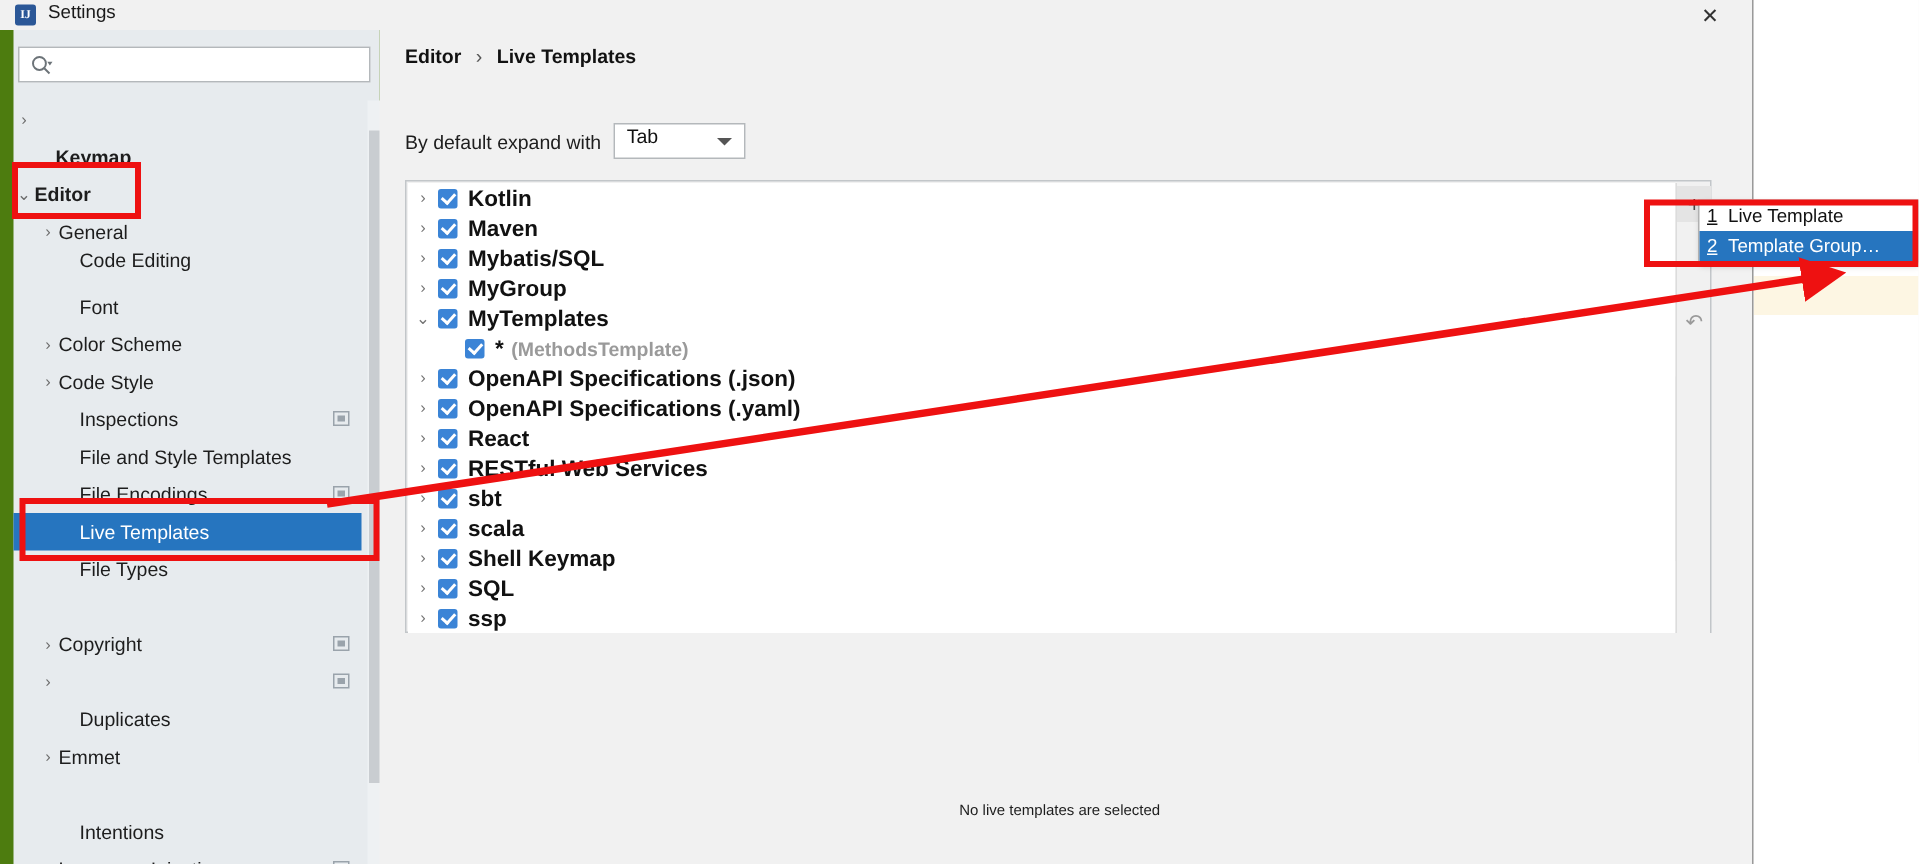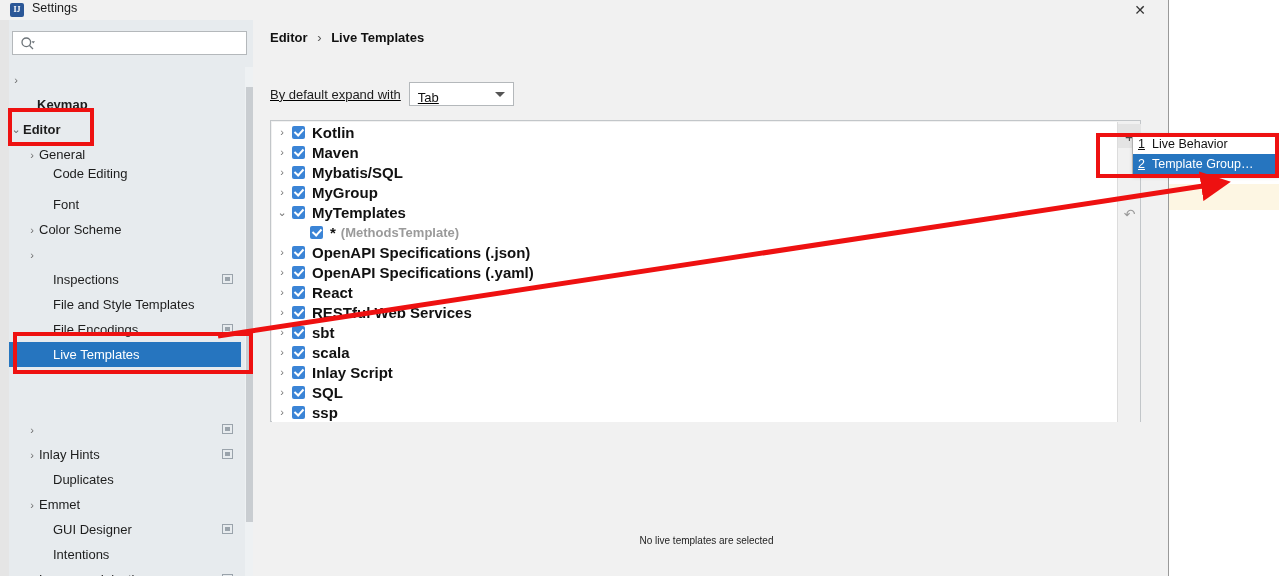--- a/index.html
+++ b/index.html
@@ -25,21 +25,21 @@
     background: #f2f2f2; border-right: 1px solid #9a9a9a;
   }
   .bg-notif-strip {
     position: absolute; left: 1169px; top: 184px; width: 110px; height: 26px;
     background: #fdf6e3;
   }
 
   
   .dialog {
     position: absolute; left: 0; top: 0; width: 1160px; height: 576px;
-    background: #e5e5e5;
+    background: #4d7c0f;
     border-right: 1px solid #8a8a8a;
   }
   .titlebar {
     position: absolute; left: 0; top: 0; width: 1160px; height: 20px;
     background: #f1f1f1;
   }
   .title-icon {
     position: absolute; left: 10px; top: 3px; width: 14px; height: 14px;
     background: #2b5797; border-radius: 2px;
     display: flex; align-items: center; justify-content: center;
@@ -113,27 +113,27 @@
     background: #f1f1f1;
   }
   .breadcrumb {
     position: absolute; left: 17px; top: 10px;
     font-size: 13px; font-weight: bold; color: #111;
   }
   .breadcrumb .sep { font-weight: normal; color: #555; padding: 0 6px; }
 
   .expand-row {
     position: absolute; left: 17px; top: 62px;
-    display: flex; align-items: center; text-decoration: underline;
+    display: flex; align-items: center;
   }
   .expand-label { font-size: 13px; color: #1d1d1d; margin-right: 8px; }
   .combo {
-    position: relative; width: 105px; height: 24px;
+    position: relative; width: 88px; height: 24px;
     background: #ffffff; border: 1px solid #b4b8bb;
-    display: flex; align-items: flex-end;
+    display: flex; align-items: flex-start;
   }
   .combo .cval { font-size: 13px; color: #111; padding-left: 8px; }
   .combo .carr {
     position: absolute; right: 8px; top: 9px;
     width: 0; height: 0; border-left: 5px solid transparent;
     border-right: 5px solid transparent; border-top: 5px solid #555;
   }
 
   
   .tbox {
@@ -270,60 +270,60 @@
           <div class="tnode" style="top: 125px;">
             <span class="arw" style="margin-left: 30px;"></span>
             <span class="lbl">Font</span>
           </div>
           <div class="tnode" style="top: 150px;">
             <span class="arw" style="margin-left: 16px;">›</span>
             <span class="lbl">Color Scheme</span>
           </div>
           <div class="tnode" style="top: 175px;">
             <span class="arw" style="margin-left: 16px;">›</span>
+            <span class="lbl">Code Style</span>
           </div>
           <div class="tnode" style="top: 200px;">
             <span class="arw" style="margin-left: 30px;"></span>
             <span class="lbl">Inspections</span>
             <span class="badge"></span>
           </div>
           <div class="tnode" style="top: 225px;">
             <span class="arw" style="margin-left: 30px;"></span>
             <span class="lbl">File and Style Templates</span>
           </div>
           <div class="tnode" style="top: 250px;">
             <span class="arw" style="margin-left: 30px;"></span>
             <span class="lbl">File Encodings</span>
             <span class="badge"></span>
           </div>
           <div class="tnode sel" style="top: 275px;">
             <span class="arw" style="margin-left: 30px;"></span>
             <span class="lbl">Live Templates</span>
           </div>
+          <div class="tnode" style="top: 300px;">
+            <span class="arw" style="margin-left: 30px;"></span>
+            <span class="lbl">File Types</span>
+          </div>
           <div class="tnode" style="top: 350px;">
             <span class="arw" style="margin-left: 16px;">›</span>
+            <span class="lbl">Copyright</span>
             <span class="badge"></span>
           </div>
           <div class="tnode" style="top: 375px;">
             <span class="arw" style="margin-left: 16px;">›</span>
-            <span class="lbl">Inlay Hints</span>
             <span class="badge"></span>
           </div>
           <div class="tnode" style="top: 400px;">
             <span class="arw" style="margin-left: 30px;"></span>
             <span class="lbl">Duplicates</span>
           </div>
           <div class="tnode" style="top: 425px;">
             <span class="arw" style="margin-left: 16px;">›</span>
             <span class="lbl">Emmet</span>
-          </div>
-          <div class="tnode" style="top: 450px;">
-            <span class="arw" style="margin-left: 30px;"></span>
-            <span class="lbl">GUI Designer</span>
-            <span class="badge"></span>
           </div>
           <div class="tnode" style="top: 475px;">
             <span class="arw" style="margin-left: 30px;"></span>
             <span class="lbl">Intentions</span>
           </div>
           <div class="tnode" style="top: 500px;">
             <span class="arw" style="margin-left: 16px;">›</span>
             <span class="lbl">Language Injections</span>
             <span class="badge"></span>
           </div>
@@ -408,21 +408,21 @@
               <span class="tl">sbt</span>
             </div>
             <div class="trow" style="top: 220px;">
               <span class="ta" style="margin-left: 0px;">›</span>
               <span class="cbx"></span>
               <span class="tl">scala</span>
             </div>
             <div class="trow" style="top: 240px;">
               <span class="ta" style="margin-left: 0px;">›</span>
               <span class="cbx"></span>
-              <span class="tl">Inlay Script</span>
+              <span class="tl">Shell Keymap</span>
             </div>
             <div class="trow" style="top: 260px;">
               <span class="ta" style="margin-left: 0px;">›</span>
               <span class="cbx"></span>
               <span class="tl">SQL</span>
             </div>
             <div class="trow" style="top: 280px;">
               <span class="ta" style="margin-left: 0px;">›</span>
               <span class="cbx"></span>
               <span class="tl">ssp</span>
@@ -436,21 +436,21 @@
         </div>
       </div>
 
       <div class="no-sel">No live templates are selected</div>
     </div>
   </div>
 
   <div class="popup" id="popup-menu">
       <div class="pitem">
         <span class="pnum">1</span>
-        <span>Live Behavior</span>
+        <span>Live Template</span>
       </div>
       <div class="pitem active">
         <span class="pnum">2</span>
         <span>Template Group…</span>
       </div>
     </div>
 
   <div class="anno" id="anno-editor"></div>
   <div class="anno" id="anno-live"></div>
   <div class="anno" id="anno-popup"></div>

